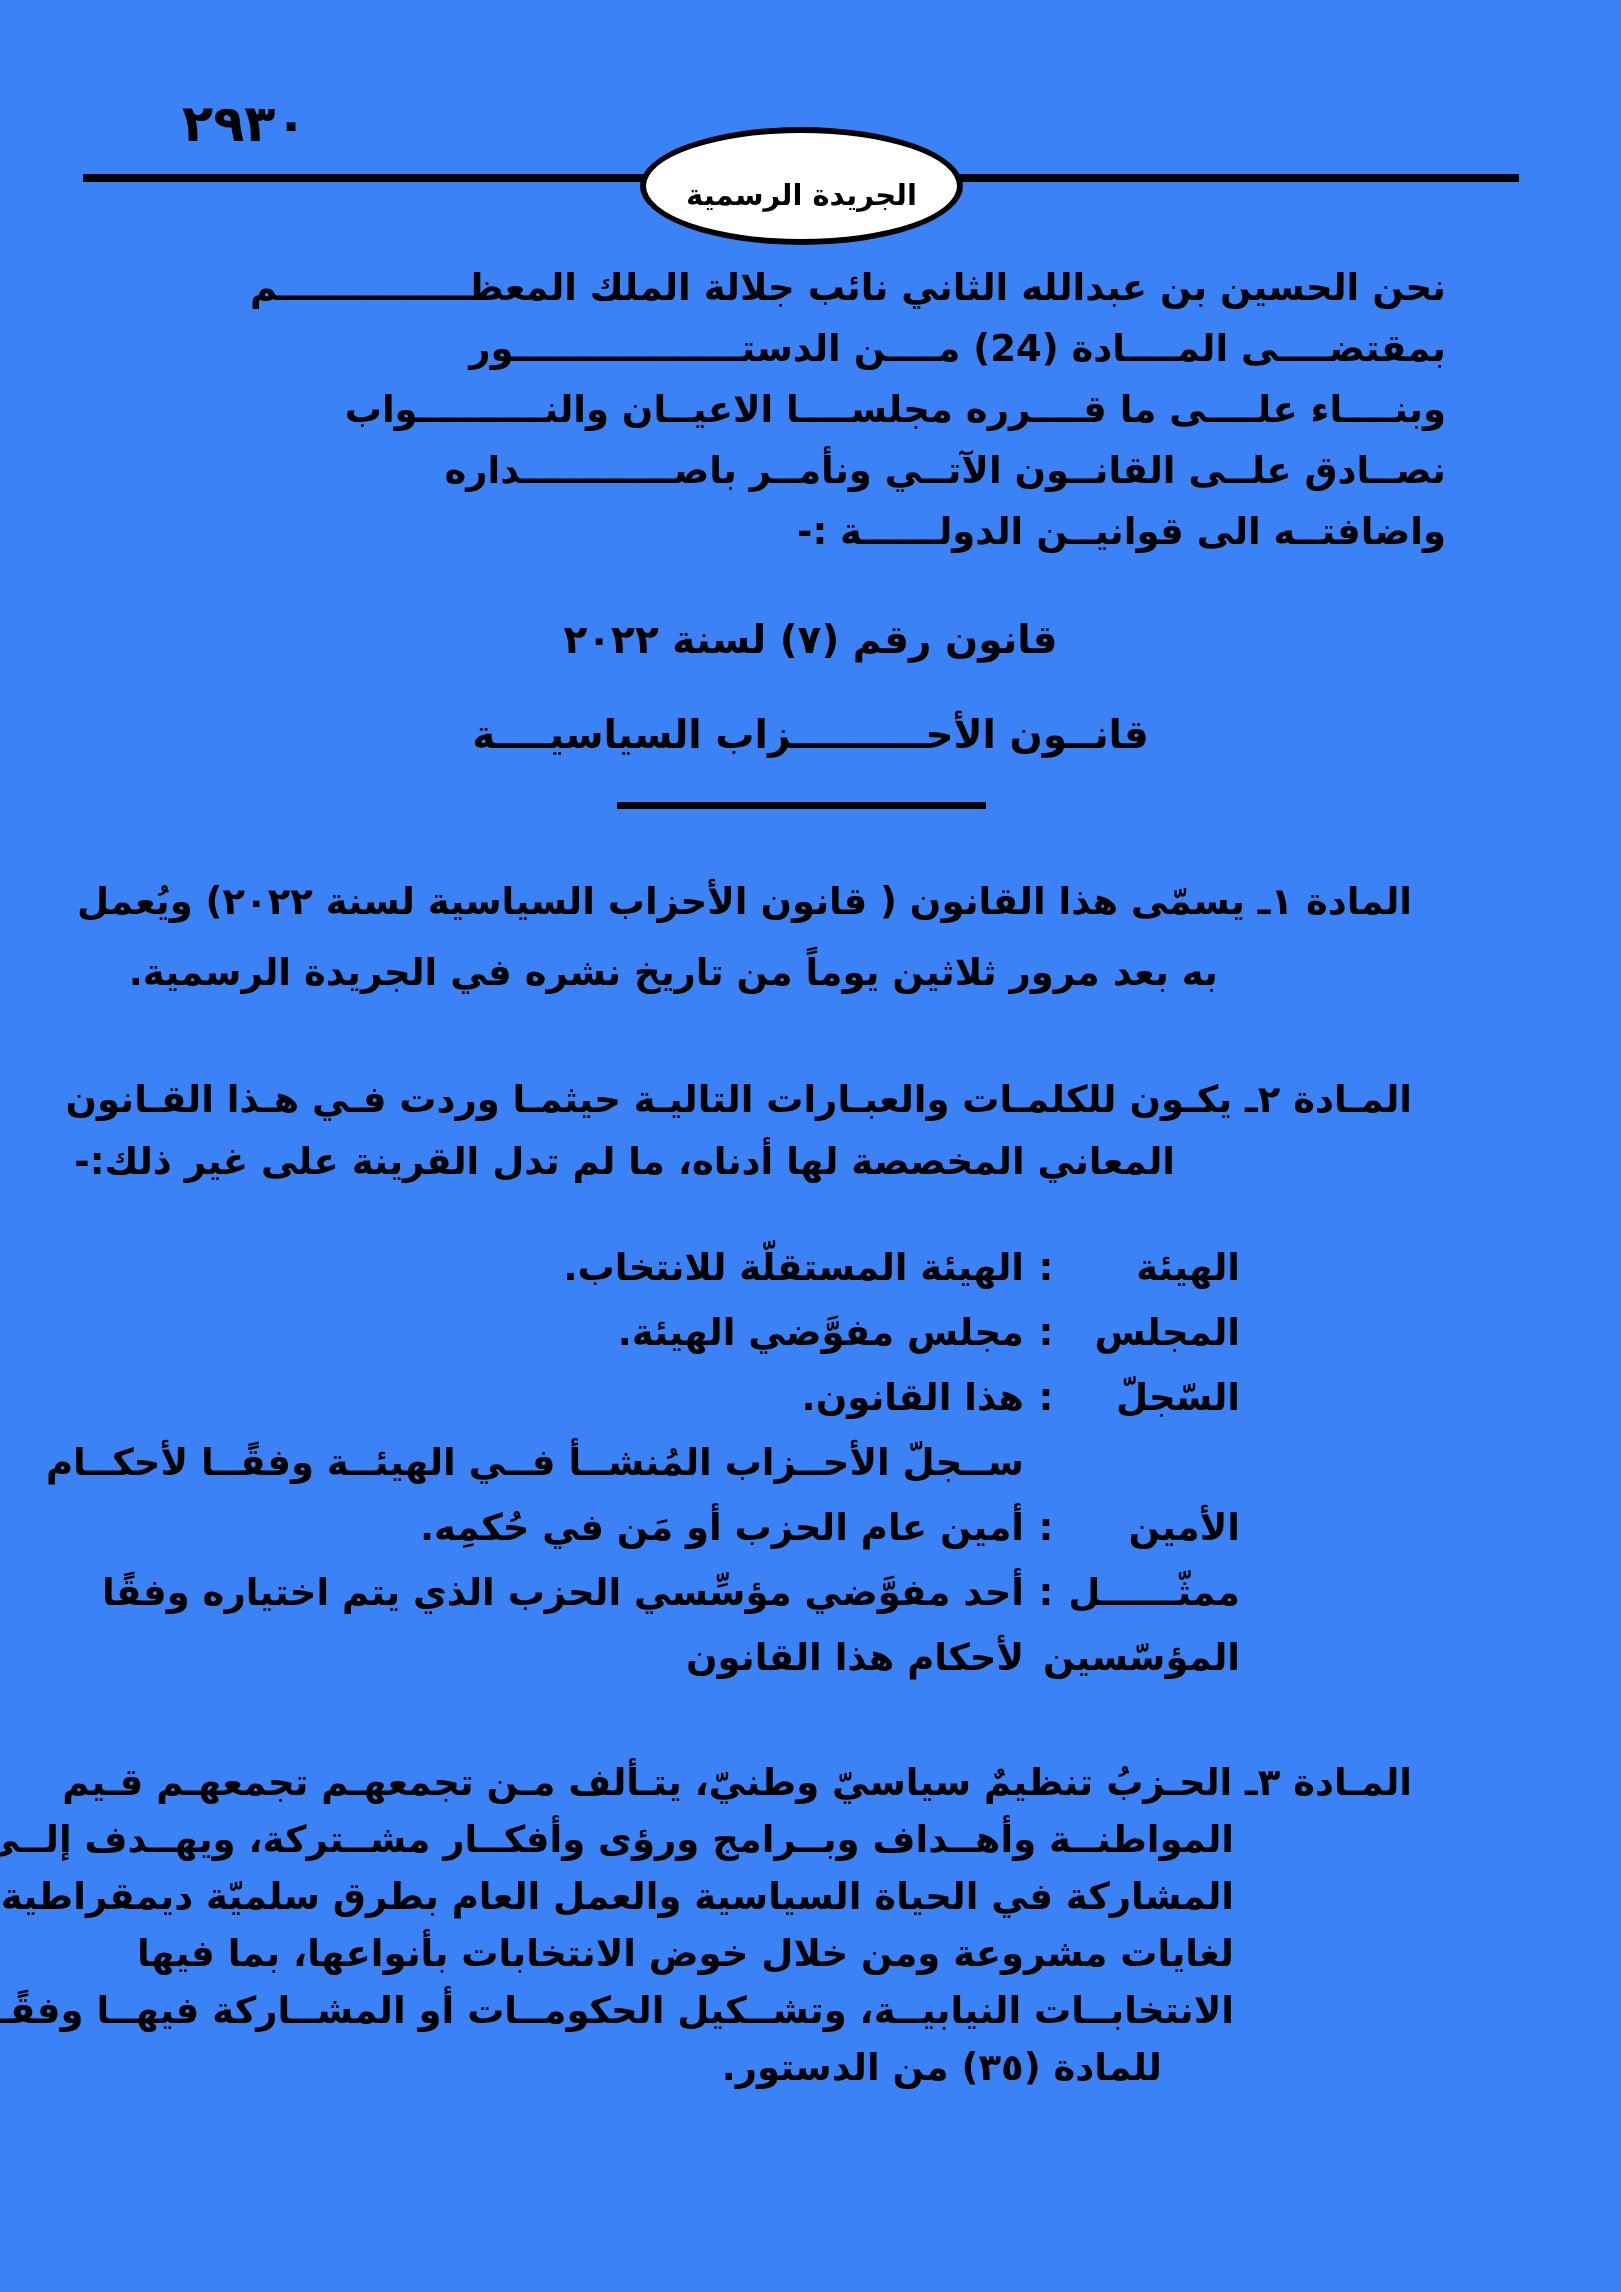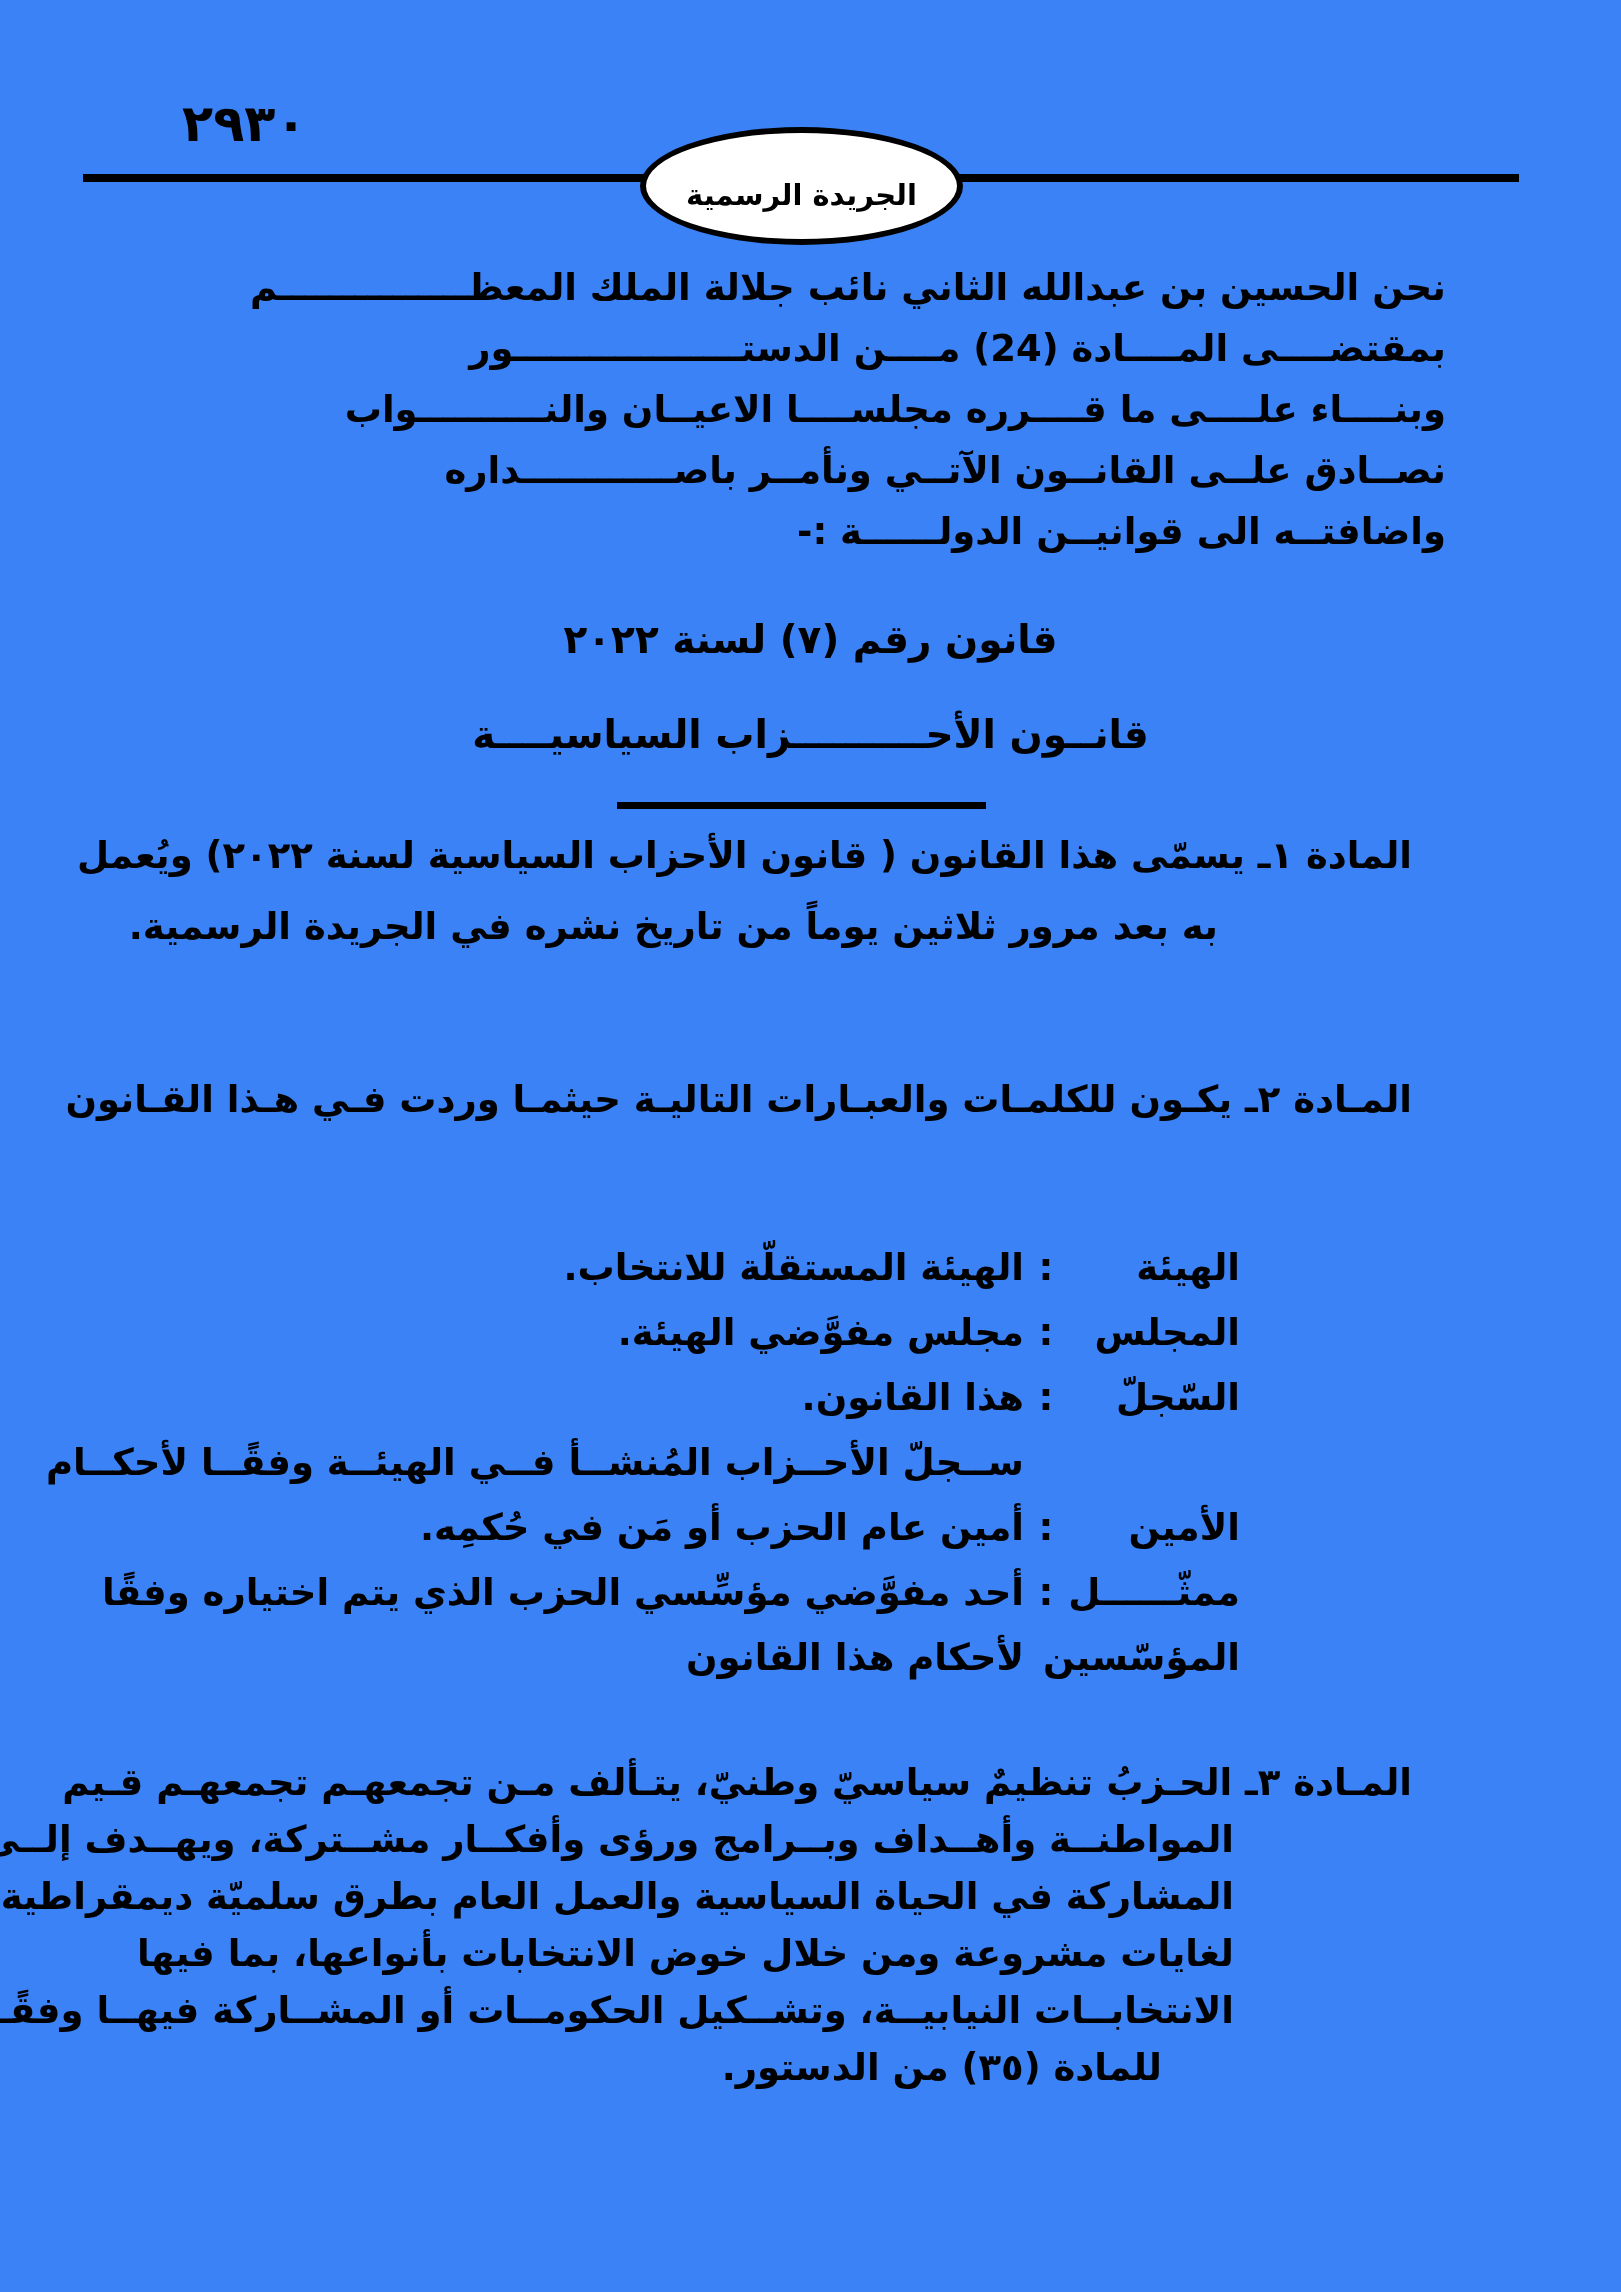--- a/index.html
+++ b/index.html
@@ -52,21 +52,21 @@
   .title-rule {
     position: absolute; left: 617px; top: 802px;
     width: 369px; height: 6.9px; background: #000;
   }
 
   
   .article {
     position: absolute; left: 0; right: 0;
     direction: rtl; text-align: right; font-size: 37px;
   }
-  .article-1 { top: 820px;  line-height: 71px; }
+  .article-1 { top: 866px;  line-height: 71px; }
   .article-2 { top: 1069px; line-height: 62px; }
   .article-3 { top: 1754px; line-height: 57px; }
   .indent-first { margin-right: 209px; }
   .indent-b { margin-right: 403px; }
   .indent-c { margin-right: 446px; }
   .indent-d { margin-right: 387px; }
   .indent-e { margin-right: 459px; }
 
   
   .definitions {
@@ -105,20 +105,21 @@
   <div class="law-title-name">قانــون الأحــــــــــزاب السياسيــــة</div>
   <div class="title-rule"></div>
 
   <div class="article article-1">
     <div class="line indent-first">المادة ١ـ يسمّى هذا القانون ( قانون الأحزاب السياسية لسنة ٢٠٢٢) ويُعمل</div>
     <div class="line indent-b">به بعد مرور ثلاثين يوماً من تاريخ نشره في الجريدة الرسمية.</div>
   </div>
 
   <div class="article article-2">
     <div class="line indent-first">المـادة ٢ـ يكـون للكلمـات والعبـارات التاليـة حيثمـا وردت فـي هـذا القـانون</div>
+    <div class="line indent-c">المعاني المخصصة لها أدناه، ما لم تدل القرينة على غير ذلك:-</div>
   </div>
 
   <div class="definitions">
 
     <div class="def-row">
       <div class="def-term">
         <div class="line">الهيئة</div>
       </div>
       <div class="def-colon">:</div>
       <div class="def-body">

